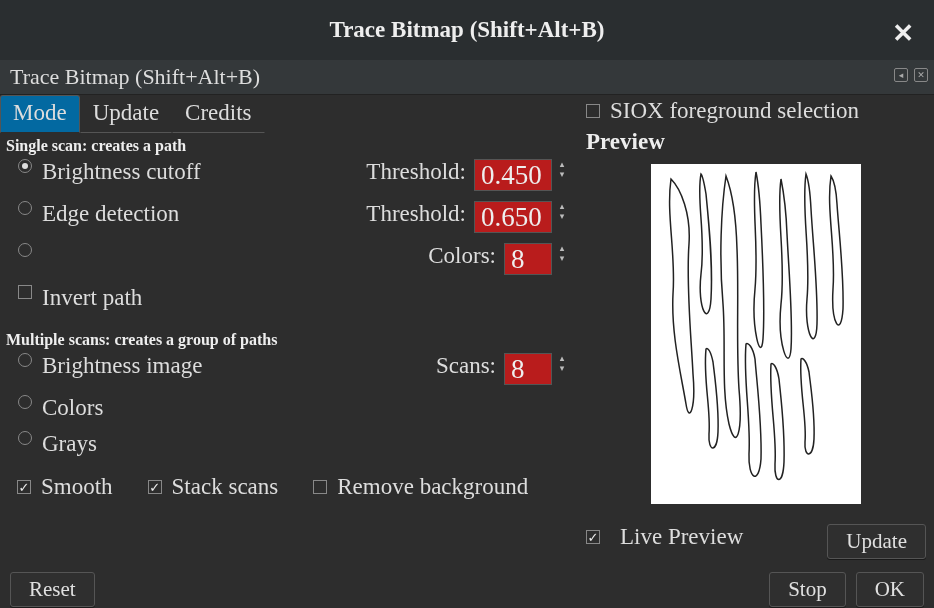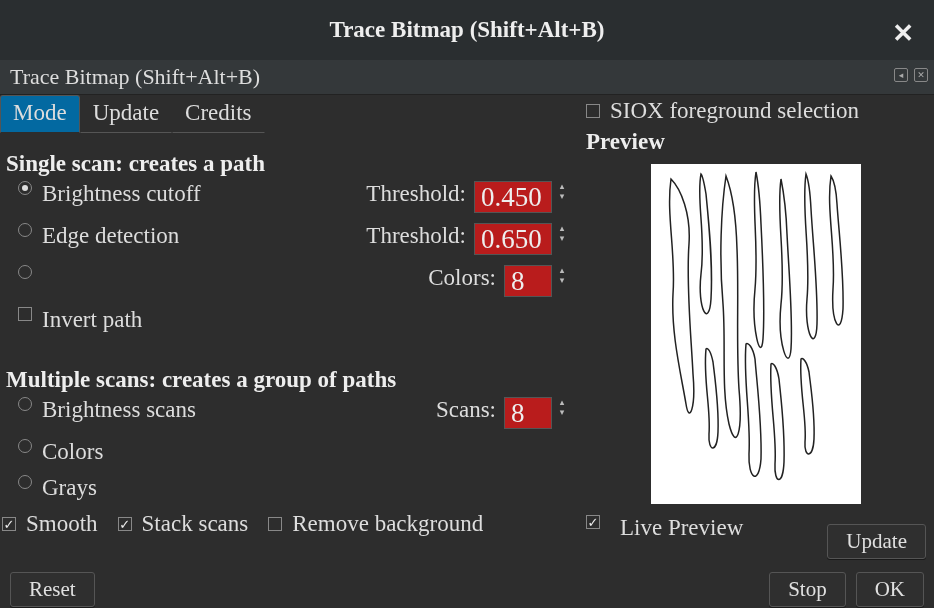--- a/index.html
+++ b/index.html
@@ -91,25 +91,24 @@
   .tab.active {
     border: 1px solid #555;
     border-bottom: 1px solid #2d2d2d;
     border-radius: 3px 3px 0 0;
     background: #0369a1;
   }
   .tab:not(.active){
     border-bottom: 1px solid #555;
   }
   .section-title {
-    font-size: 23px;
+    font-size: 16px;
     font-weight: bold;
     color: #eee;
     padding: 4px 6px;
-    margin-top: 14px;
   }
   .row {
     display: flex;
     align-items: flex-start;
     height: 42px;
     padding-left: 18px;
   }
   .radio {
     width: 14px;
     height: 14px;
@@ -162,21 +161,21 @@
     display:flex;flex-direction:column;margin-left:4px;margin-right:10px;
   }
   .spin-btn {
     width:12px;height:10px;
     font-size:9px;color:#bbb;
     cursor:pointer;
     display:flex;align-items:center;justify-content:center;
     font-family: Arial, sans-serif;
   }
   .checkrow {
-    display:flex;align-items:flex-start;height:40px;padding-left:2px;gap:4px;
+    display:flex;align-items:center;height:40px;padding-left:17px;gap:19px;
   }
   .checkrow .group{display:flex;align-items:center;margin-right:16px;}
   .siox-row {
     display:flex;align-items:center;height:30px;padding-top:2px;font-family:Liberation Serif, serif;
   }
   .preview-title {
     font-size:23px;font-weight:bold;color:#eee;padding:4px 0;
   }
   .preview-area {
     width: 340px;
@@ -185,21 +184,21 @@
     background:#2d2d2d;
   }
   .preview-canvas {
     width: 210px;
     height: 340px;
     background: #fff;
     position:relative;
     overflow:hidden;
   }
   .preview-bottom {
-    display:flex;align-items:flex-start;padding-top:6px;gap:10px;
+    display:flex;align-items:center;padding-top:6px;gap:10px;
   }
   .btn {
     background:#2f2f2f;
     border:1px solid #555;
     color:#e0e0e0;
     font-family:inherit;
     font-size:21px;
     padding:4px 18px;
     border-radius:3px;
     cursor:pointer;
@@ -273,21 +272,21 @@
 
     <div class="row">
       <div class="checkbox"></div>
       <div class="lbl">Invert path</div>
     </div>
 
     <div class="section-title">Multiple scans: creates a group of paths</div>
 
     <div class="row">
       <div class="radio"></div>
-      <div class="lbl">Brightness scans</div>
+      <div class="lbl">Brightness image</div>
       <div class="spacer"></div>
       <div class="param-label">Scans:</div>
       <input class="num-input" style="width: 48px;" value="8">
       <div class="spinner">
         <div class="spin-btn">▴</div>
         <div class="spin-btn">▾</div>
       </div>
     </div>
 
     <div class="row" style="height:36px">

